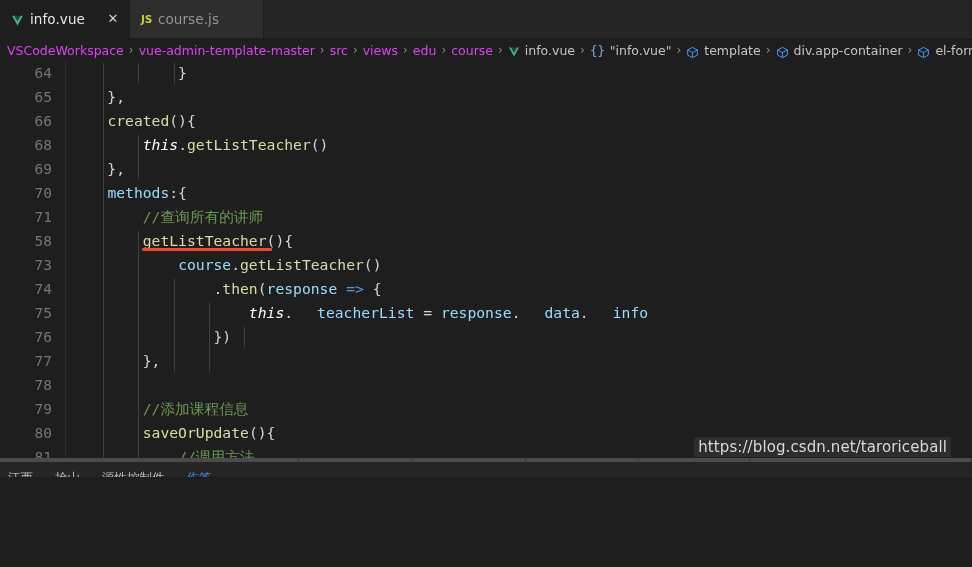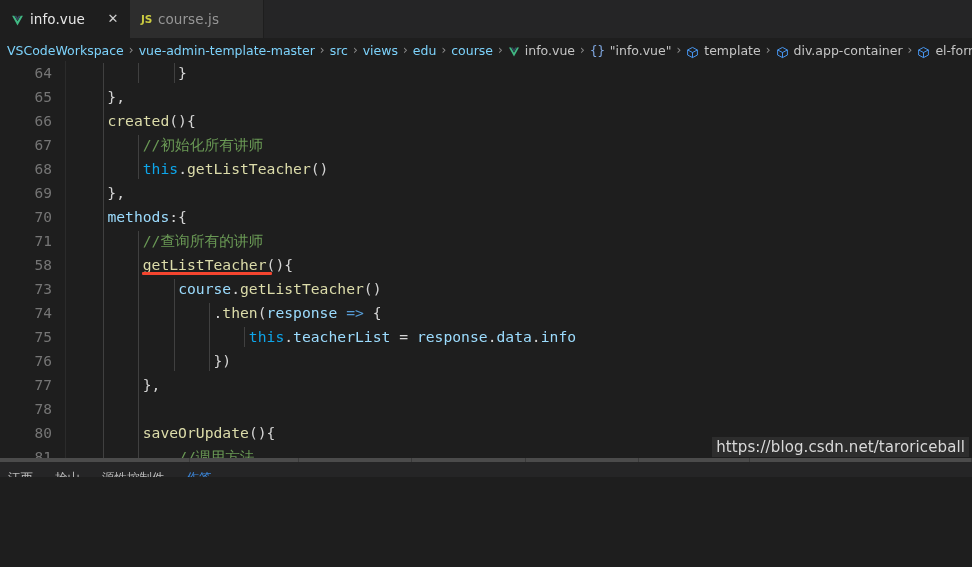--- a/index.html
+++ b/index.html
@@ -39,21 +39,21 @@
   .tabbar-filler{flex:1;background:#252526;}
 
   
   .breadcrumb{
     height:22px;background:#1e1e1e;display:flex;align-items:center;
     padding:0 0 0 7px;font-size:12.5px;color:#a9a9a9;
     white-space:nowrap;overflow:hidden;
   }
   .crumb{display:flex;align-items:center;gap:5px;color:#a6a6a6;}
   .crumb-sep{color:#8f8f8f;margin:0 5px;font-size:12px;}
-  .crumb-txt{color:#7dd3fc;}
+  .crumb-txt{color:#d946ef;}
   .crumb-txt.sym{color:#c5c5c5;}
   .ico-brace{color:#7fa7e0;font-size:12.5px;letter-spacing:-.5px;}
   .ico-cube{width:13px;height:13px;display:inline-block;position:relative;top:2px;}
   .ico-vue-sm{width:12px;height:12px;display:inline-block;position:relative;top:2px;}
 
   
   .editor{position:relative;height:473px;background:#1e1e1e;overflow:hidden;}
   .gutter-rule{position:absolute;left:65px;top:0;width:1px;height:100%;background:#2b2b2b;}
   .code-rows{position:absolute;left:0;top:0;right:0;}
   .row{height:24px;position:relative;}
@@ -65,42 +65,42 @@
   .codetext{
     position:absolute;left:72px;top:0;
     font-family:"DejaVu Sans Mono","Liberation Mono",monospace;
     font-size:14.7px;line-height:24px;white-space:pre;
   }
   .guides{position:absolute;left:0;top:0;width:100%;height:100%;pointer-events:none;}
   .guide{position:absolute;width:1px;background:#404040;}
 
   
   .c-plain{color:#d4d4d4;}
-  .c-key{color:#0ea5e9;}
+  .c-key{color:#ffffff;font-style:italic;}
   .c-fn{color:#dcdcaa;}
   .c-var{color:#9cdcfe;}
-  .c-prop{color:#9cdcfe;}
+  .c-prop{color:#9cdcfe;margin-left:24px;}
   .c-cmt{color:#6a9955;}
   .c-op{color:#569cd6;}
 
   .underline-err{
     position:absolute;height:3px;background:#f4452f;border-radius:1px;
   }
 
   
   .hscroll{
     position:absolute;left:65px;right:0;bottom:0;height:13px;background:#252526;
   }
   .hscroll-thumb{
     position:absolute;left:0;top:0;height:13px;width:100%;background:#4b4b4b;
   }
 
   
   .watermark{
-    position:absolute;right:3px;bottom:20px;
+    position:absolute;right:21px;bottom:20px;
     font-family:"DejaVu Sans","Liberation Sans",sans-serif;
     font-size:15px;color:#d9d9d9;background:rgba(255,255,255,0.07);
     padding:1px 4px;letter-spacing:.1px;
   }
 
   
   .bottombar{
     position:absolute;left:0;bottom:0;width:972px;height:19px;background:#252526;
     overflow:hidden;
   }
@@ -229,24 +229,20 @@
         </div>
         <div class="row">
           <div class="lineno">65</div>
           <div class="codetext"><span class="c-plain">    },</span></div>
         </div>
         <div class="row">
           <div class="lineno">66</div>
           <div class="codetext"><span class="c-plain">    </span><span class="c-fn">created</span><span class="c-plain">(){</span></div>
         </div>
         <div class="row">
-          <div class="lineno">67</div>
-          <div class="codetext"><span class="c-plain">        </span><span class="c-cmt">//初始化所有讲师</span></div>
-        </div>
-        <div class="row">
           <div class="lineno">68</div>
           <div class="codetext"><span class="c-plain">        </span><span class="c-key">this</span><span class="c-plain">.</span><span class="c-fn">getListTeacher</span><span class="c-plain">()</span></div>
         </div>
         <div class="row">
           <div class="lineno">69</div>
           <div class="codetext"><span class="c-plain">    },</span></div>
         </div>
         <div class="row">
           <div class="lineno">70</div>
           <div class="codetext"><span class="c-plain">    </span><span class="c-var">methods</span><span class="c-plain">:{</span></div>
@@ -276,20 +272,24 @@
           <div class="lineno">76</div>
           <div class="codetext"><span class="c-plain">                })</span></div>
         </div>
         <div class="row">
           <div class="lineno">77</div>
           <div class="codetext"><span class="c-plain">        },</span></div>
         </div>
         <div class="row">
           <div class="lineno">78</div>
           <div class="codetext"><span class="c-plain"></span></div>
+        </div>
+        <div class="row">
+          <div class="lineno">79</div>
+          <div class="codetext"><span class="c-plain">        </span><span class="c-cmt">//添加课程信息</span></div>
         </div>
         <div class="row">
           <div class="lineno">80</div>
           <div class="codetext"><span class="c-plain">        </span><span class="c-fn">saveOrUpdate</span><span class="c-plain">(){</span></div>
         </div>
         <div class="row">
           <div class="lineno">81</div>
           <div class="codetext"><span class="c-plain">            </span><span class="c-cmt">//调用方法</span></div>
         </div>
         <div class="row">

